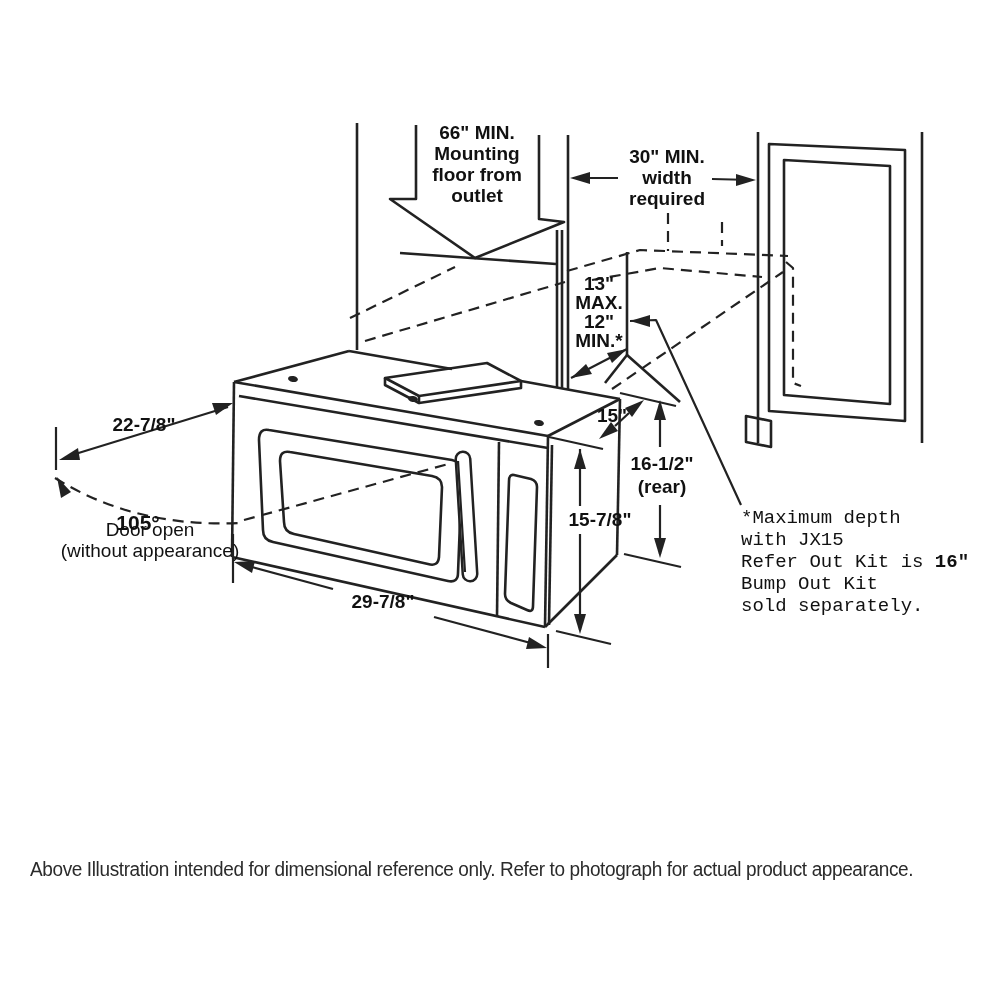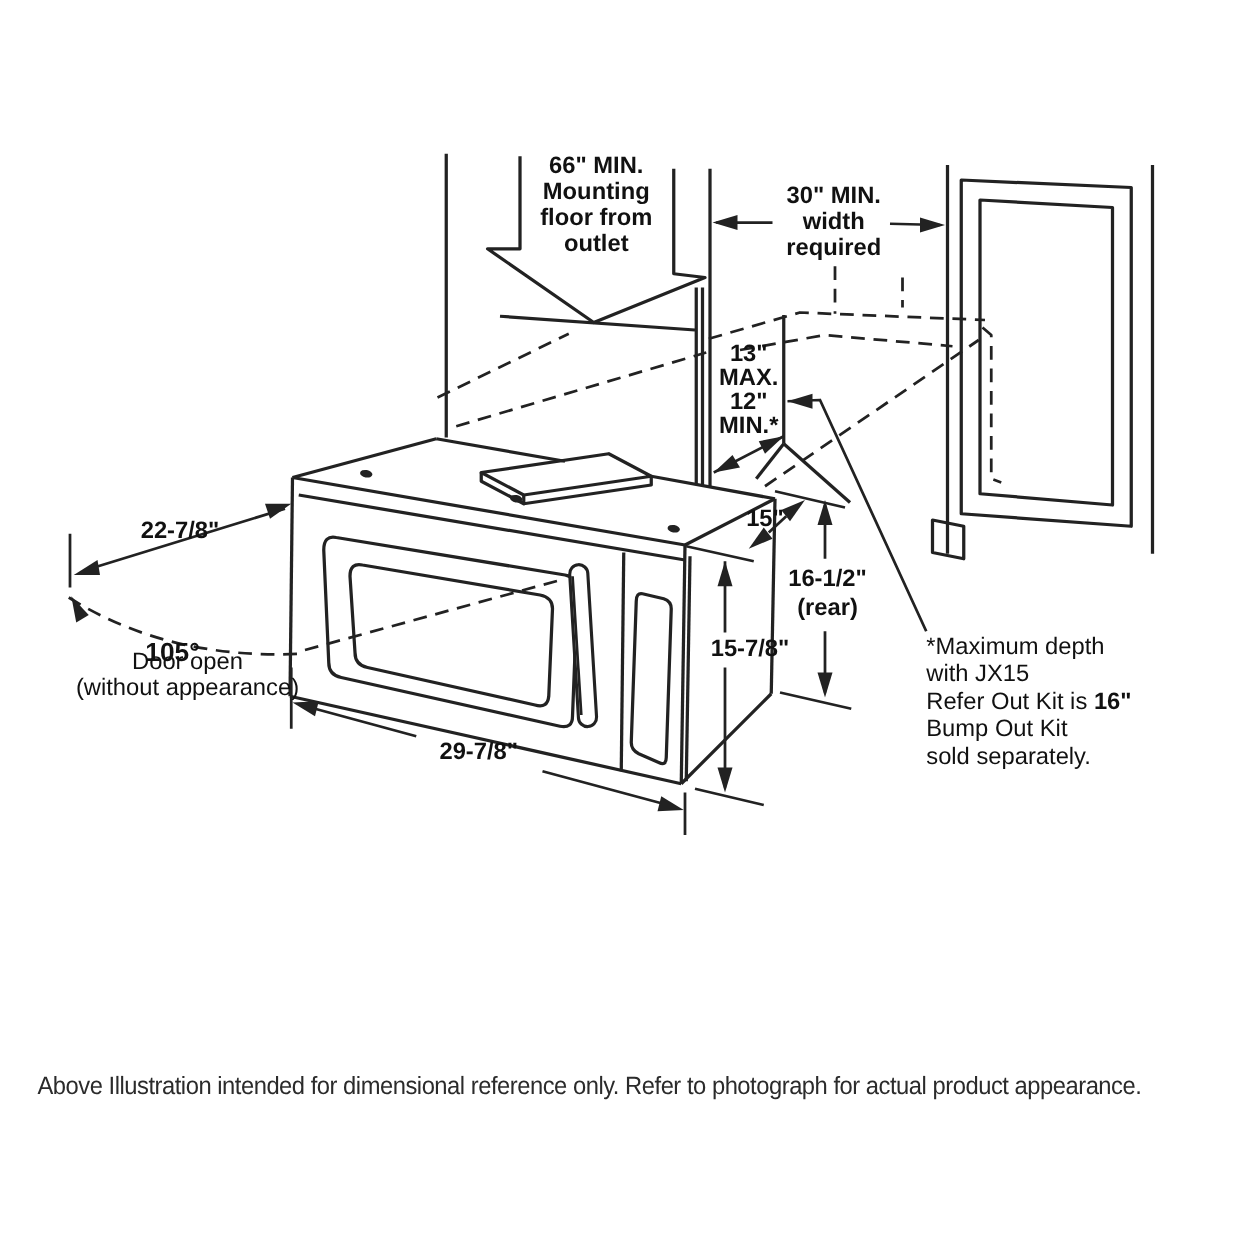--- a/index.html
+++ b/index.html
@@ -6,21 +6,21 @@
   #canvas{position:relative;width:1000px;height:1000px;background:#ffffff;overflow:hidden;
           font-family:"Liberation Sans",sans-serif;}
   #lineart{position:absolute;left:0;top:0;}
   .lbl{position:absolute;color:#111;white-space:nowrap;font-family:"Liberation Sans",sans-serif;
        font-size:19px;line-height:21px;}
   .lbl span{display:block;}
   .c{transform:translateX(-50%);text-align:center;}
   .b{font-weight:bold;}
   .big{font-size:21px;}
   .depthblk{font-size:19px;line-height:19px;font-weight:bold;}
-  .note{line-height:22px;}
+  .note{line-height:22px;font-family:Liberation Mono, monospace;}
   .minblk{line-height:22px;font-size:19.5px;}
   .footer{position:absolute;left:30px;top:858px;font-size:20px;color:#2b2b2b;
           letter-spacing:-0.4px;transform:scaleX(0.95);transform-origin:left center;}
 </style>
 </head>
 <body>
 
 <div id="canvas">
 
 <svg id="lineart" width="1000" height="1000" viewBox="0 0 1000 1000" fill="none" stroke="#222222" stroke-width="2.6" stroke-linejoin="round">

